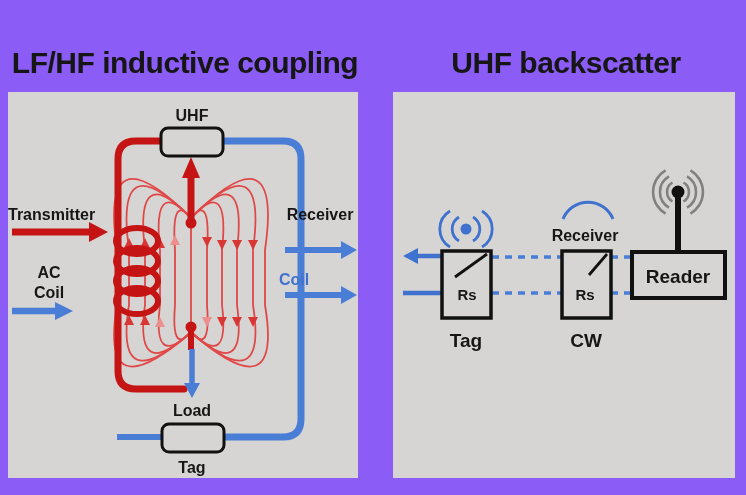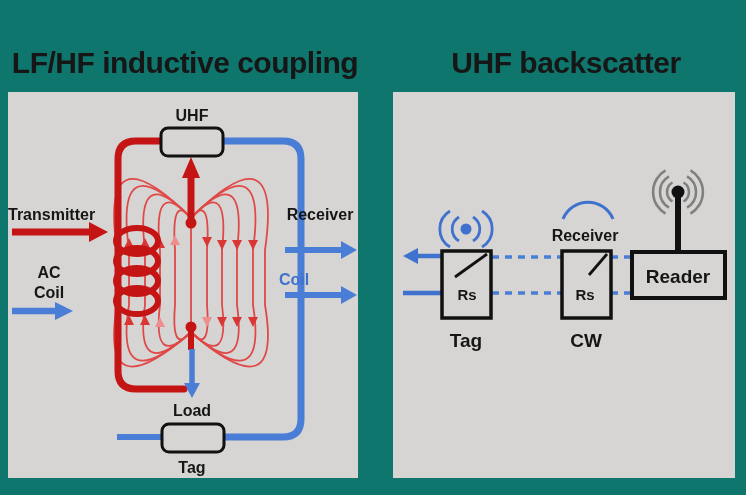--- a/index.html
+++ b/index.html
@@ -1,16 +1,16 @@
 <!DOCTYPE html>
 <html><head>
 <meta charset="utf-8">
 <style>
   html,body{margin:0;padding:0;background:#f0efed;}
-  #stage{position:relative;width:746px;height:495px;background:#0f766e;overflow:hidden;}
+  #stage{position:relative;width:746px;height:495px;background:#8b5cf6;overflow:hidden;}
   svg{position:absolute;left:0;top:0;}
   text{font-family:"Liberation Sans","DejaVu Sans",sans-serif;font-weight:bold;fill:#161616;}
   .title{font-size:30px;letter-spacing:-0.5px;}
   .lbl{font-size:16px;}
   .lbl-lg{font-size:19px;}
   .lbl-sm{font-size:15px;}
   .blue-txt{fill:#3f72cf;}
 </style>
 </head>
 <body>

